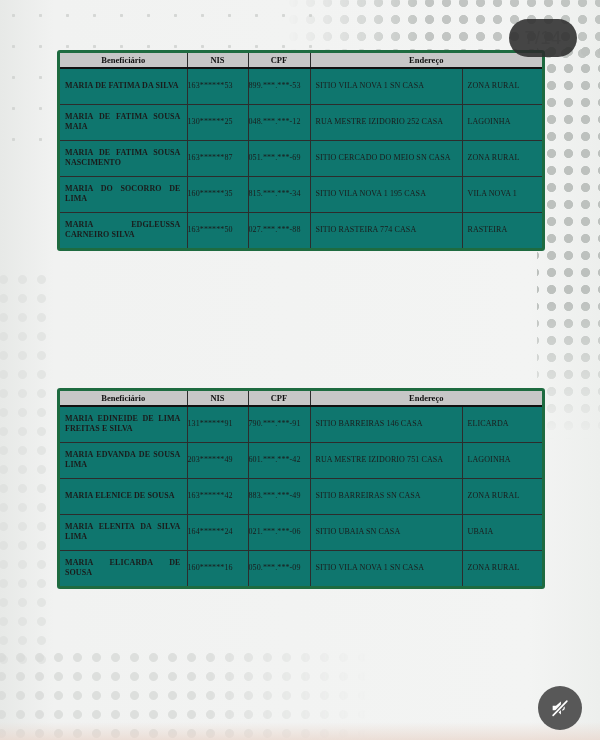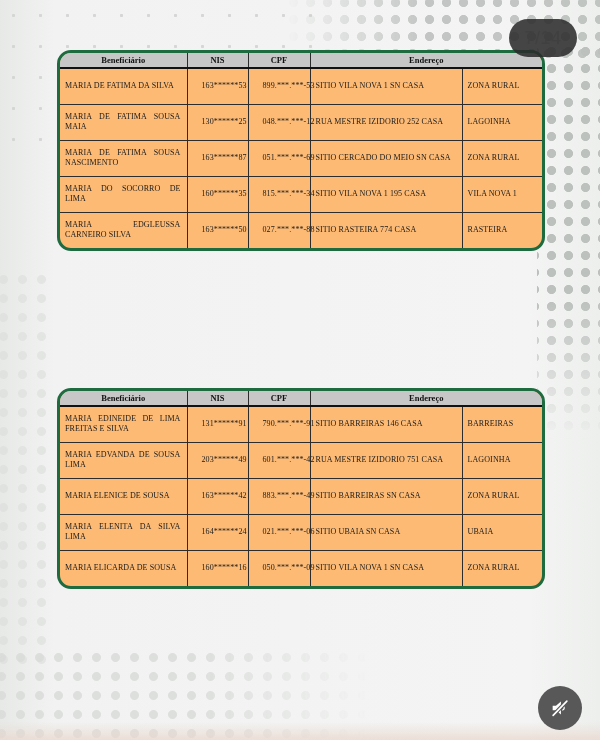--- a/index.html
+++ b/index.html
@@ -36,41 +36,41 @@
   
   .page-badge {
     position:absolute; left:509px; top:19px; width:68px; height:38px; z-index:6;
     background:rgba(44,44,44,.88); border-radius:19px;
     color:#404040; font-family:"Liberation Sans", sans-serif; font-size:18px;
     display:flex; align-items:center; justify-content:center; letter-spacing:.5px;
   }
   
   .table-wrap {
     position:absolute; left:57px; width:488px; z-index:5;
-    border:3px solid #1e6b40; border-radius:14px; overflow:hidden; background:#fdba74;
+    border:3px solid #1e6b40; border-radius:3px; overflow:hidden; background:#0f766e;
   }
   #table-wrap-1 { top:50px; }
   #table-wrap-2 { top:388px; }
   table.doc-table {
     width:482px; border-collapse:collapse; border-style:hidden; table-layout:fixed;
     color:#1b1b1b;
   }
   .doc-table col.c0{width:127px} .doc-table col.c1{width:61px}
   .doc-table col.c2{width:62px} .doc-table col.c3{width:152px}
   .doc-table col.c4{width:80px}
   .doc-table th {
     background:#c7c7c7; border:1px solid #2c2c2c; border-bottom:2px solid #111;
     font-size:8.5px; font-weight:bold; height:15px; text-align:center; color:#101010;
   }
   .doc-table td {
     border:1px solid #2c2c2c; height:36px; vertical-align:middle;
     font-size:8px; line-height:1.3; padding:2px 4px 2px 5px; letter-spacing:.1px;
   }
-  .doc-table td.c0 { text-align:justify; padding-right:6px; }
-  .doc-table td.c1, .doc-table td.c2 { padding-left:14px; padding-right:2px; white-space:nowrap; }
+  .doc-table td.c0 { text-align:justify; padding-right:6px;font-weight:bold; }
+  .doc-table td.c1, .doc-table td.c2 { padding-left:0; padding-right:2px; white-space:nowrap; }
   
   .mute-button {
     position:absolute; left:538px; top:686px; width:44px; height:44px; z-index:6;
     background:#585858; border:none; border-radius:50%;
     display:flex; align-items:center; justify-content:center; cursor:pointer;
   }
 </style>
 </head>
 <body>
 
@@ -158,21 +158,21 @@
         <th>CPF</th>
         <th colspan="2">Endereço</th>
       </tr>
     </thead>
     <tbody>
         <tr>
           <td class="c0">MARIA EDINEIDE DE LIMA FREITAS E SILVA</td>
           <td class="c1">131******91</td>
           <td class="c2">790.***.***-91</td>
           <td class="c3">SITIO BARREIRAS 146 CASA</td>
-          <td class="c4">BARREIRAS</td>
+          <td class="c4">ELICARDA</td>
         </tr>
         <tr>
           <td class="c0">MARIA EDVANDA DE SOUSA LIMA</td>
           <td class="c1">203******49</td>
           <td class="c2">601.***.***-42</td>
           <td class="c3">RUA MESTRE IZIDORIO 751 CASA</td>
           <td class="c4">LAGOINHA</td>
         </tr>
         <tr>
           <td class="c0">MARIA ELENICE DE SOUSA</td>

